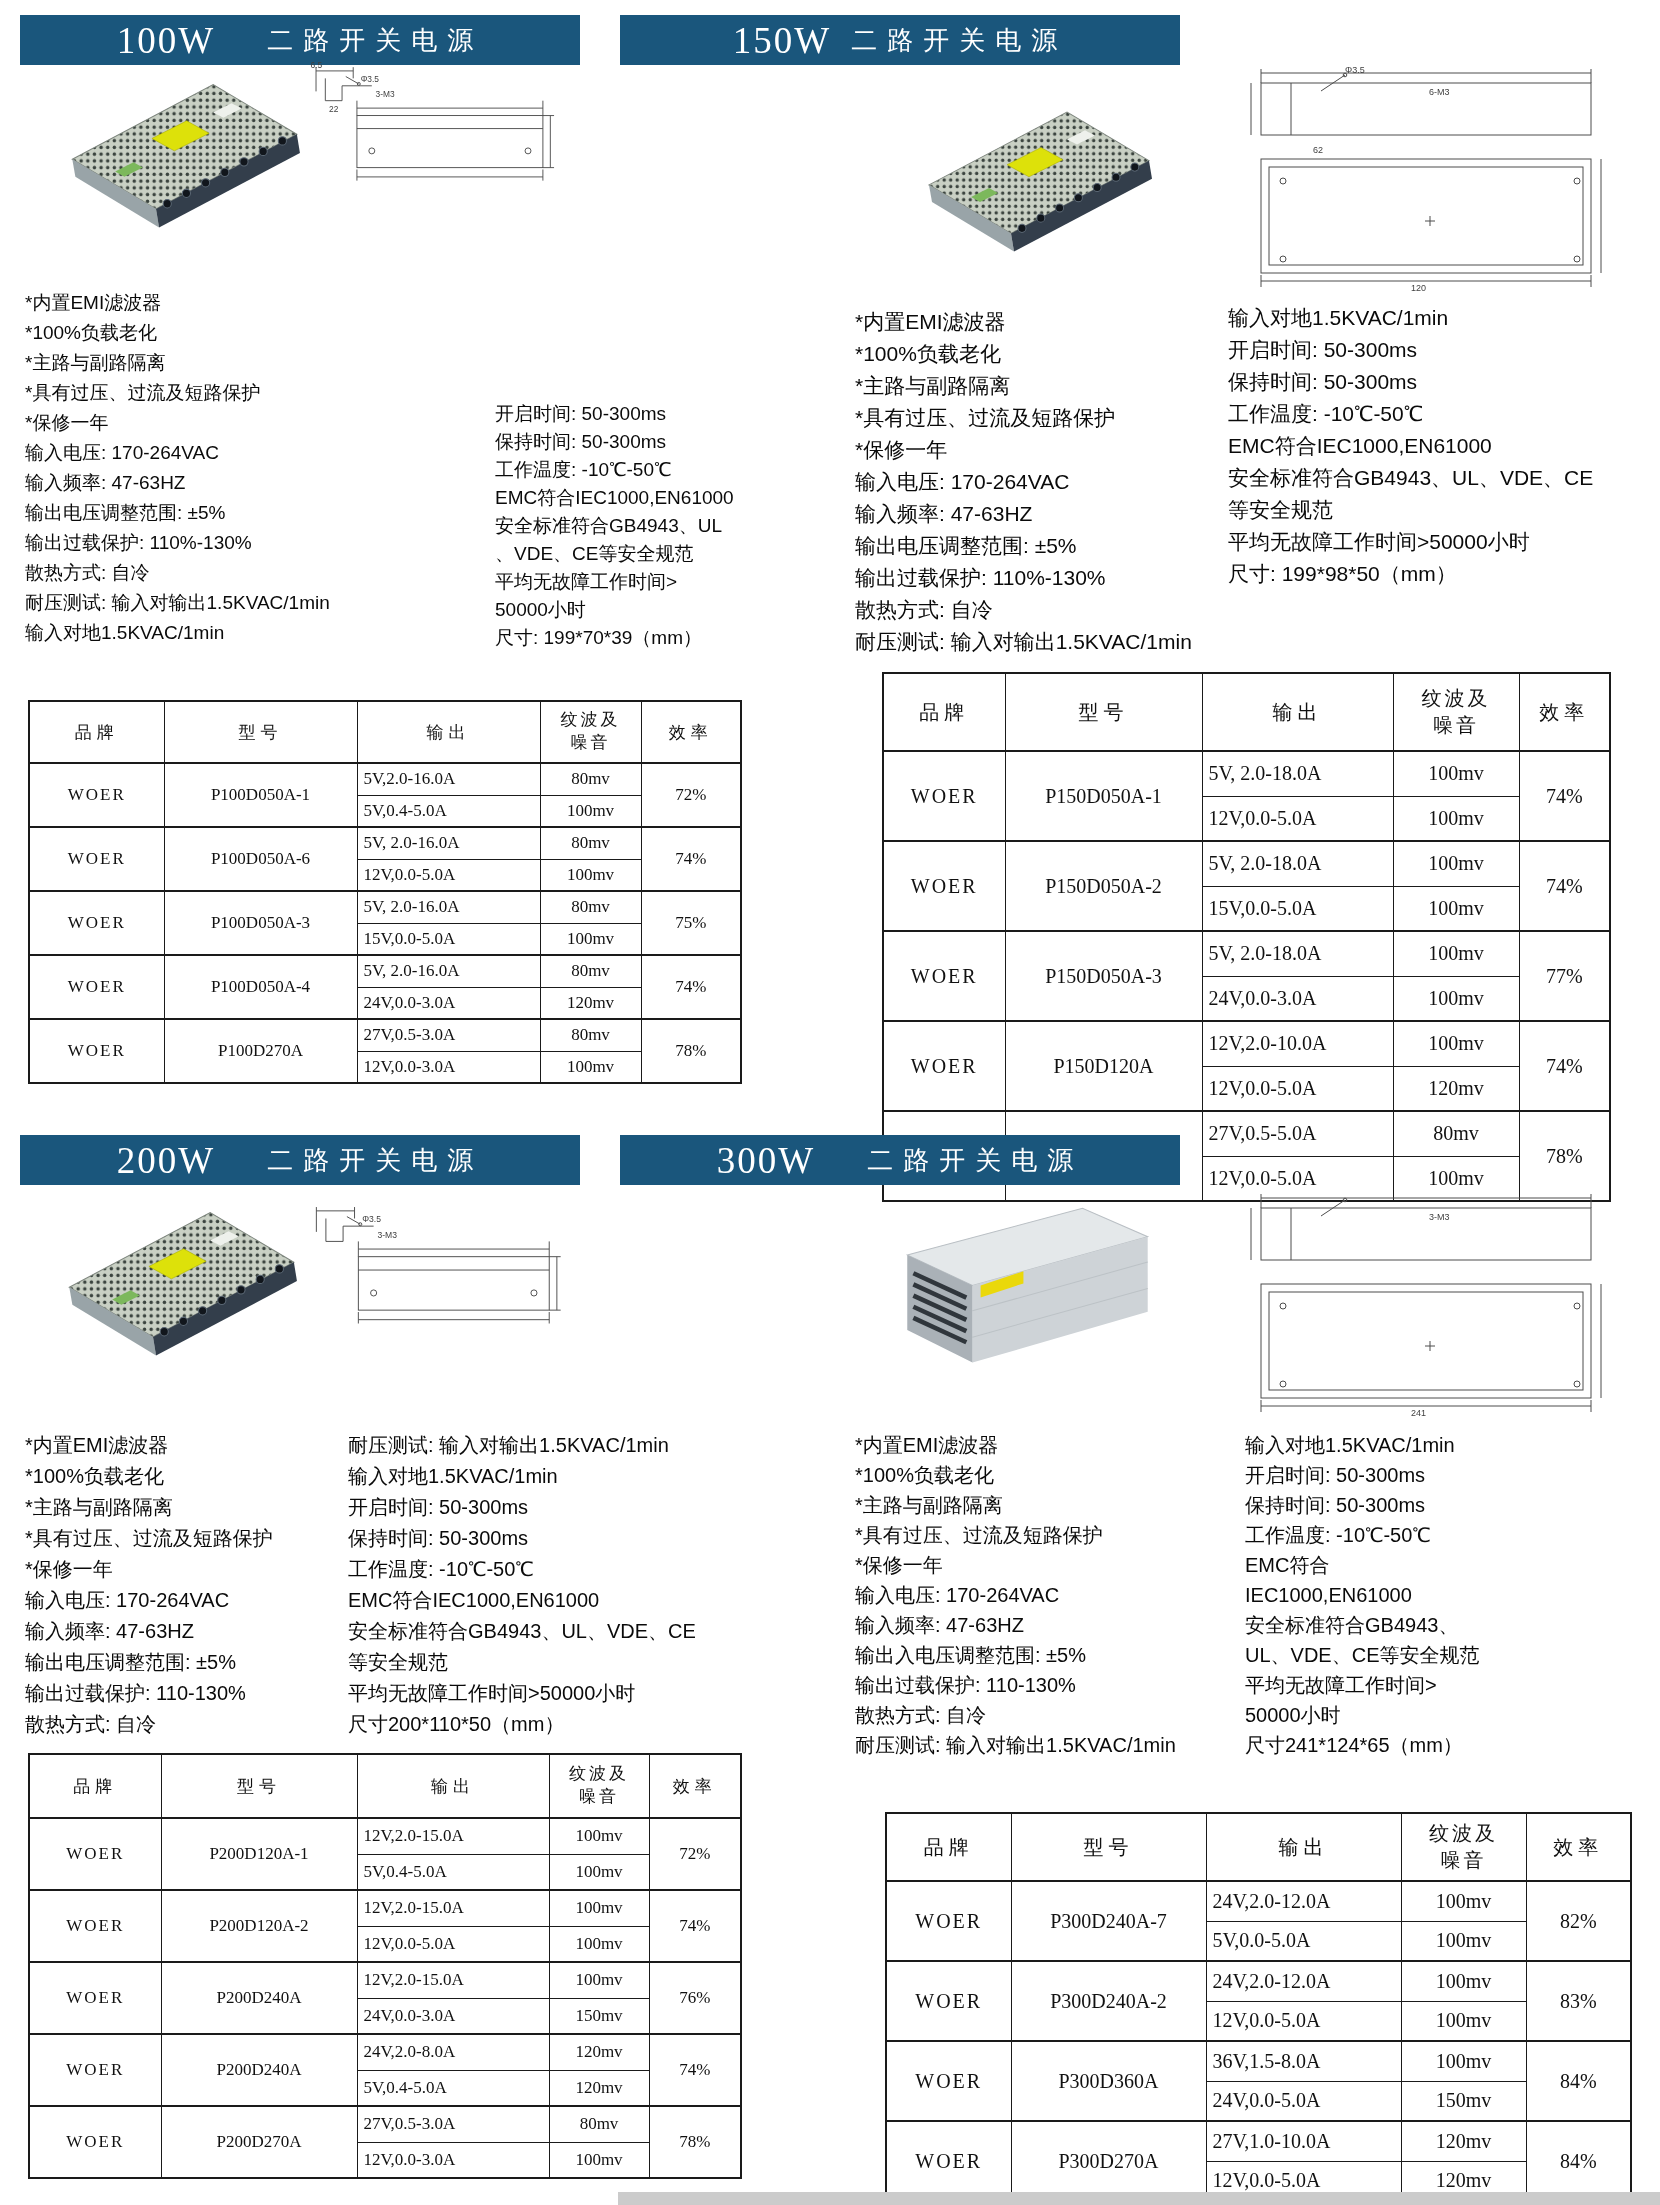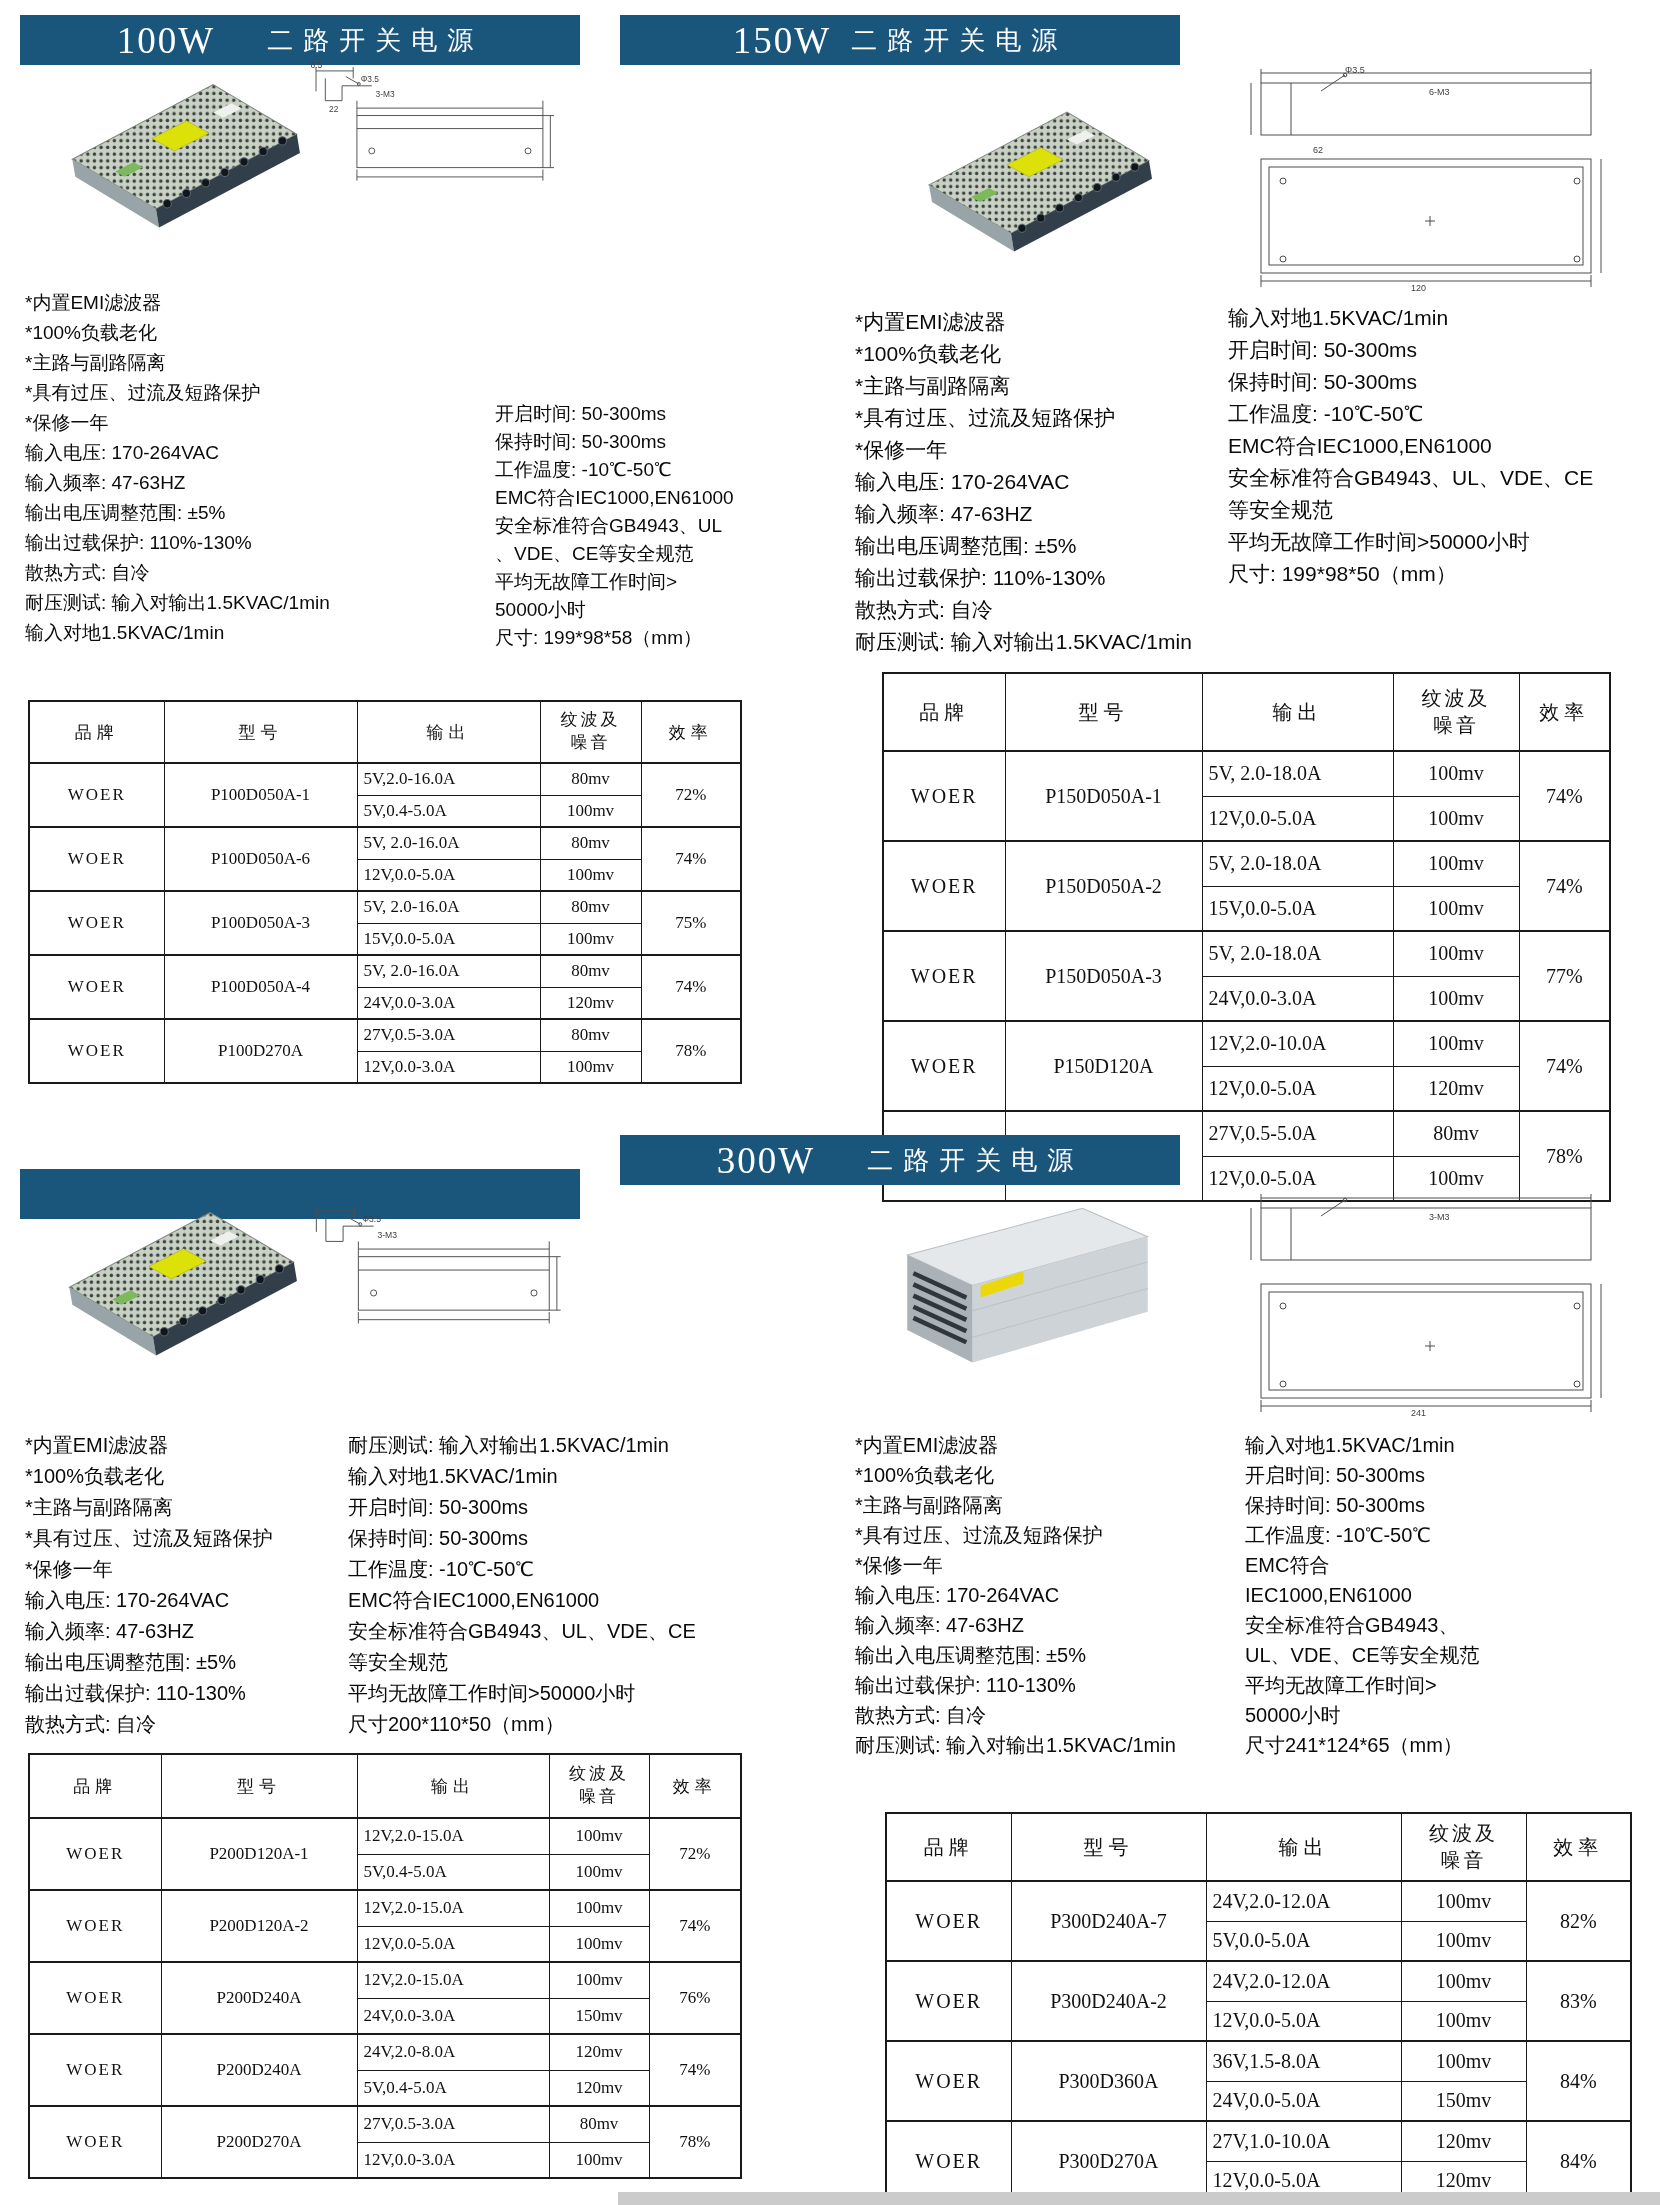--- a/index.html
+++ b/index.html
@@ -118,21 +118,21 @@
       </div>
       <div class="spec-col" style="left: 495px; top: 400px; font-size: 19px; line-height: 28px;">
         <div class="spec-line">开启时间: 50-300ms</div>
         <div class="spec-line">保持时间: 50-300ms</div>
         <div class="spec-line">工作温度: -10℃-50℃</div>
         <div class="spec-line">EMC符合IEC1000,EN61000</div>
         <div class="spec-line">安全标准符合GB4943、UL</div>
         <div class="spec-line">、VDE、CE等安全规范</div>
         <div class="spec-line">平均无故障工作时间&gt;</div>
         <div class="spec-line">50000小时</div>
-        <div class="spec-line">尺寸: 199*98*58（mm）</div>
+        <div class="spec-line">尺寸: 199*70*39（mm）</div>
       </div>
       <table class="spec-table" style="left: 28px; top: 700px; width: 712px; font-size: 17px;">
         <colgroup>
           <col style="width: 135px;">
           <col style="width: 193px;">
           <col style="width: 183px;">
           <col style="width: 101px;">
           <col style="width: 100px;">
         </colgroup>
         <thead>
@@ -351,21 +351,21 @@
             <td class="c-eff" rowspan="2">78%</td>
           </tr>
           <tr style="height: 45px;">
             <td class="c-out">12V,0.0-5.0A</td>
             <td class="c-rip">100mv</td>
           </tr>
         </tbody>
       </table>
     </div>
     <div>
-      <div class="banner" style="left: 20px; top: 1169px; width: 560px; height: 50px; background: rgb(26, 86, 124); color: rgb(255, 255, 255); flex-direction: column;">
+      <div class="banner" style="left: 20px; top: 1135px; width: 560px; height: 50px; background: rgb(26, 86, 124); color: rgb(255, 255, 255);">
         <span class="watt">200W</span>
         <span class="btitle">二路开关电源</span>
       </div>
       <svg viewBox="0 0 240 190" preserveAspectRatio="none" class="photo-svg" style="left: 55px; top: 1198px; width: 245px; height: 197px;">
         <defs>
           <pattern id="mesh-200w" width="6.5" height="6.5" patternUnits="userSpaceOnUse">
             <rect width="6.5" height="6.5" fill="#c9d0c4"></rect>
             <circle cx="3.2" cy="3.2" r="1.7" fill="#3a433e"></circle>
           </pattern>
         </defs>

